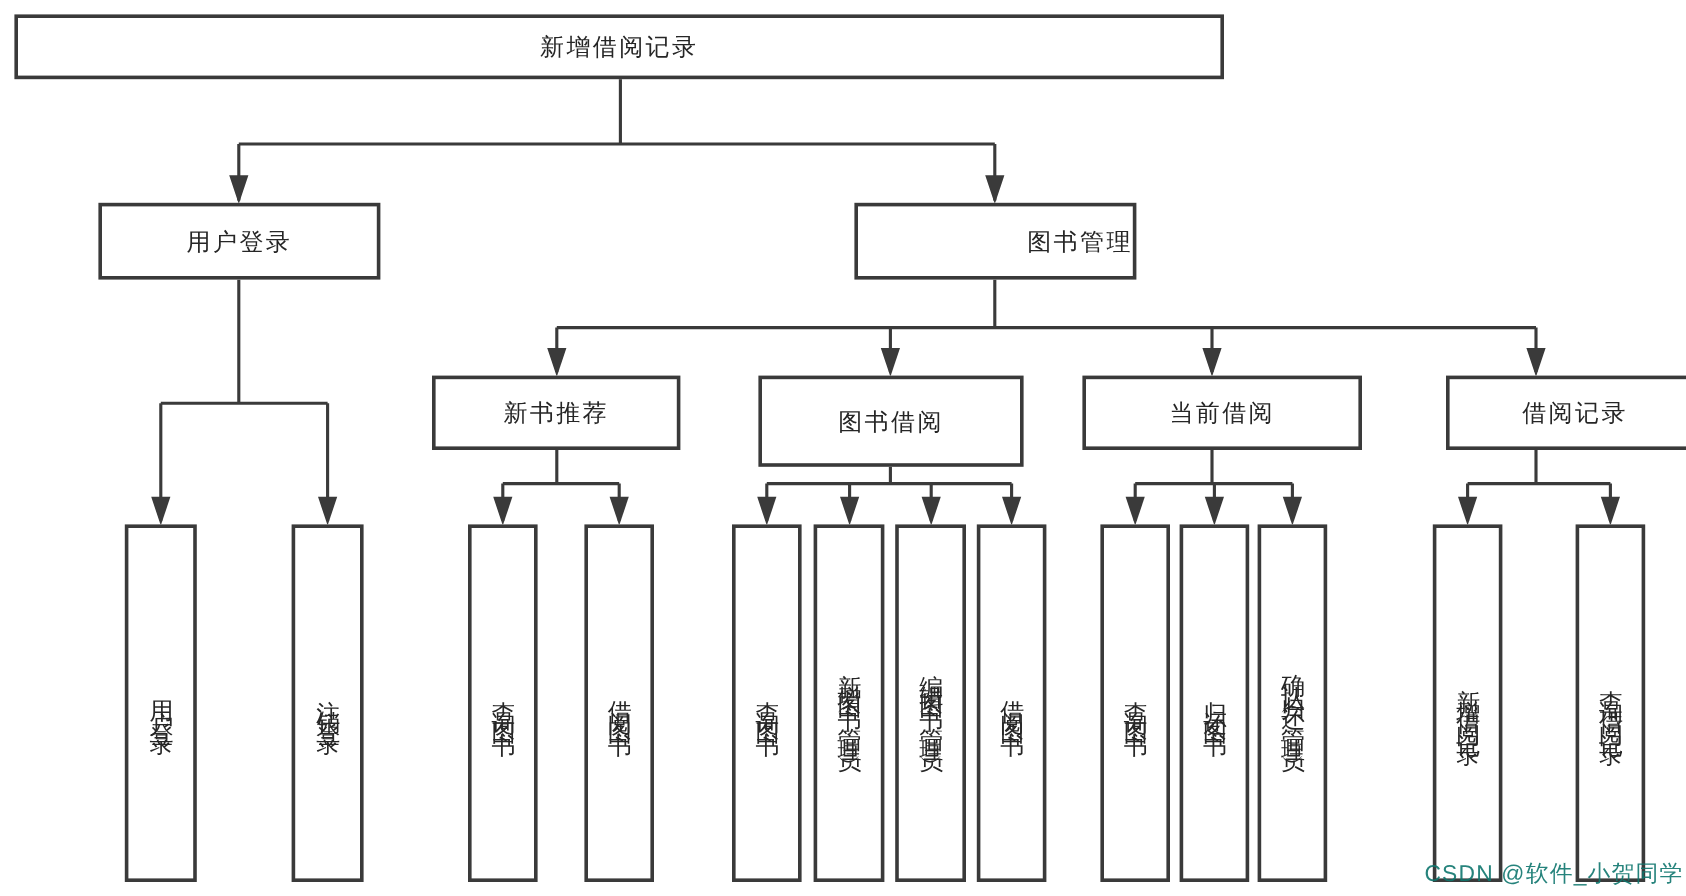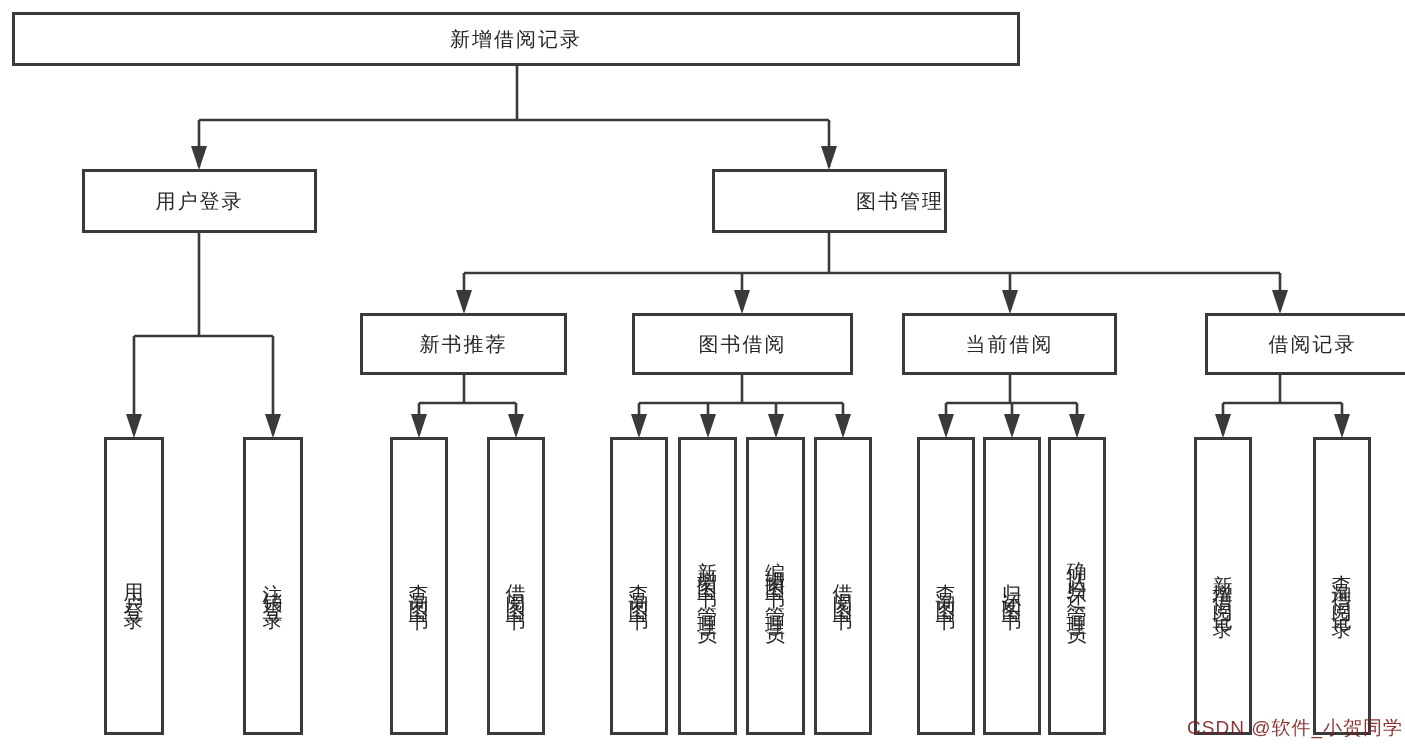--- a/index.html
+++ b/index.html
@@ -45,21 +45,21 @@
   }
   #wires polygon{
     fill:#3a3a3a;
     stroke:none;
   }
   .watermark{
     position:absolute;
     right:2px;
     bottom:6px;
     font-size:19px;
-    color:#7f1d1d;
+    color:#0f766e;
     letter-spacing:1px;
     z-index:5;
     opacity:0.9;
   }
 </style>
 </head>
 <body>
 
 <div id="stage">
 
@@ -120,24 +120,24 @@
   <div class="node h" style="left:82px;top:169px;width:235px;height:64px;">
     <span>用户登录</span>
   </div>
   <div class="node h" style="left:712px;top:169px;width:235px;height:64px;justify-content:flex-end;">
     <span>图书管理</span>
   </div>
 
   <div class="node h" style="left:360px;top:313px;width:207px;height:62px;">
     <span>新书推荐</span>
   </div>
-  <div class="node h" style="left:632px;top:313px;width:221px;height:62px;">
+  <div class="node h" style="left:632px;top:313px;width:221px;height:76px;">
     <span>图书借阅</span>
   </div>
-  <div class="node h" style="left:902px;top:313px;width:215px;height:62px;">
+  <div class="node h" style="left:902px;top:313px;width:233px;height:62px;">
     <span>当前借阅</span>
   </div>
   <div class="node h" style="left:1172px;top:313px;width:215px;height:62px;margin-left:33px;">
     <span>借阅记录</span>
   </div>
 
   <div class="node leaf" style="left:104px;top:437px;width:60px;height:298px;">
     <span>用户登录</span>
   </div>
   <div class="node leaf" style="left:243px;top:437px;width:60px;height:298px;">

